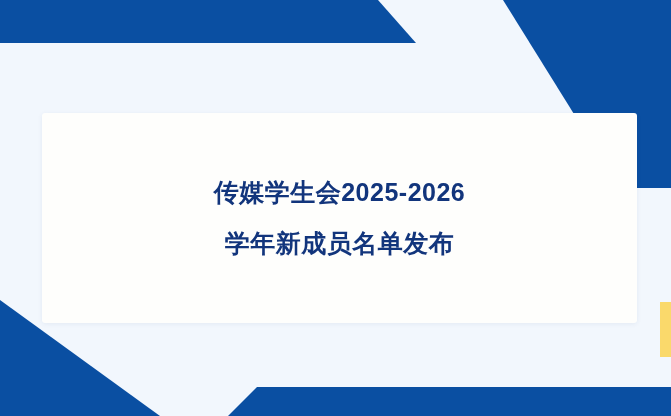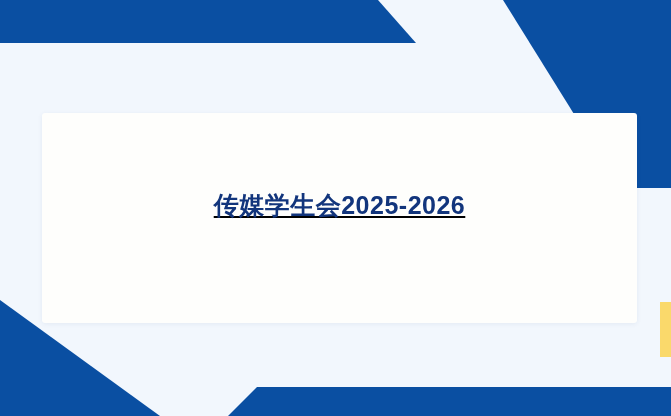--- a/index.html
+++ b/index.html
@@ -80,21 +80,20 @@
     top: 113px;
     width: 595px;
     height: 210px;
     background: #fefefc;
     border-radius: 3px;
     box-shadow: 0 1px 5px rgba(30, 60, 120, 0.07);
     display: flex;
     flex-direction: column;
     align-items: center;
     justify-content: center;
-    text-decoration: underline;
   }
 
   #title-block {
     text-align: center;
     color: #12357c;
     font-weight: bold;
     font-size: 25px;
     letter-spacing: 0.5px;
     line-height: 1.0;
   }
@@ -117,16 +116,17 @@
 
   <div class="deco" id="shape-bottom-left-triangle"></div>
 
   <div class="deco" id="shape-bottom-band"></div>
 
   <div id="shape-yellow-accent"></div>
 
   <div id="content-card">
     <div id="title-block">
       <span class="title-line" id="title-line-1">传媒学生会2025-2026</span>
+      <span class="title-line" id="title-line-2">学年新成员名单发布</span>
     </div>
   </div>
 
 </div>
 
 </body></html>

